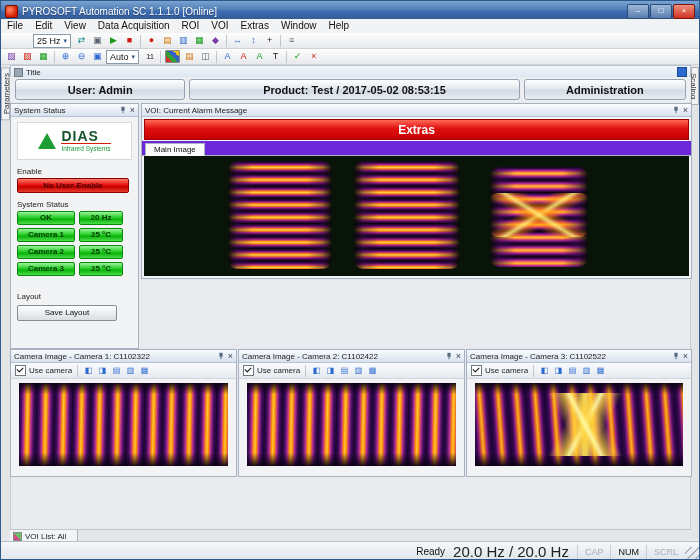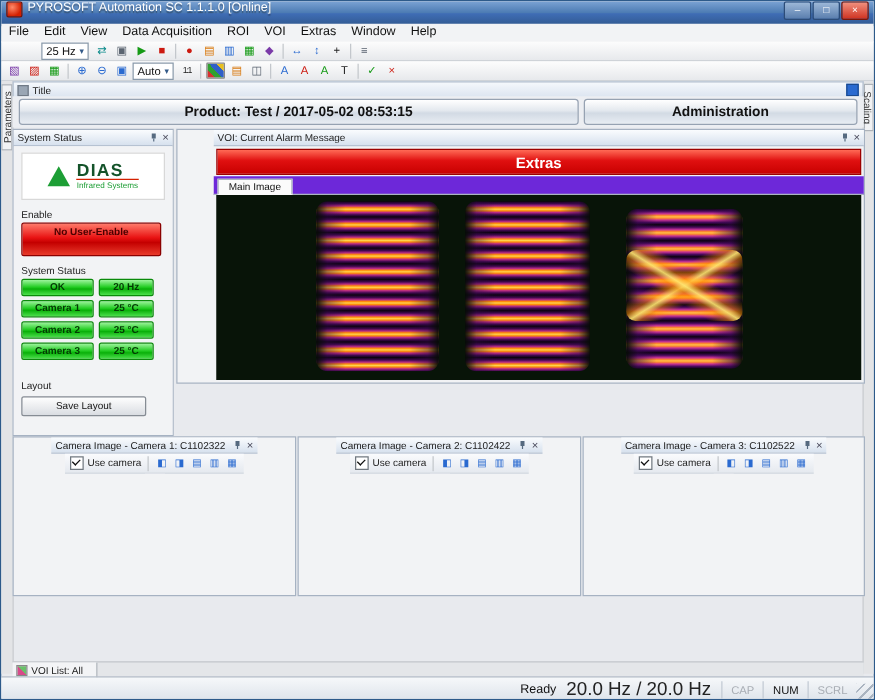--- a/index.html
+++ b/index.html
@@ -2,21 +2,21 @@
 <html style="--titlebar_blue: #3f6db5; --error_red: #e01010; --ok_green: #22cc22; --enable_red: #e81212; --accent_blue: #2a6ad0;"><head>
 <meta charset="utf-8">
 <style>
   html,body{margin:0;padding:0;background:#555;}
   #app{position:relative;width:700px;height:560px;font-family:"Liberation Sans",sans-serif;
        background:#e8eaee;border:1px solid #2d5a8a;box-sizing:border-box;overflow:hidden;
        -webkit-user-select:none;user-select:none;}
   
   .titlebar{position:absolute;left:0;top:0;right:0;height:20px;
     background:linear-gradient(180deg,#7ba3d4 0%,#4d7cb4 45%,var(--titlebar_blue) 50%,#30588e 100%);
-    display:flex;padding:0 4px;gap:4px;color:#fff;font-size:10px;}
+    display:flex;align-items:center;padding:0 4px;gap:4px;color:#fff;font-size:10px;}
   .app-ic{width:11px;height:11px;border-radius:2px;background:radial-gradient(circle at 35% 35%,#ff8a6a,#d42000 70%);border:1px solid #7a1000;flex:0 0 auto;}
   .title-text{flex:1;text-shadow:0 1px 1px rgba(0,0,0,.4);white-space:nowrap;overflow:hidden;}
   .win-btns{display:flex;gap:1px;}
   .wbtn{width:20px;height:13px;font-size:8px;line-height:12px;text-align:center;color:#fff;
     background:linear-gradient(#9db8d8,#5a7eae);border:1px solid #2c4c78;border-radius:2px;}
   .wclose{background:linear-gradient(#f0907e,#cf3322);border-color:#7c1608;}
   
   .menubar{position:absolute;left:0;top:18px;right:0;height:14px;background:#f2f3f5;
     border-bottom:1px solid #d9dce0;display:flex;align-items:center;font-size:10px;color:#111;}
   .menu-item{padding:0 6px;height:100%;line-height:14px;}
@@ -61,53 +61,53 @@
   .ph-close{font-size:9px;line-height:9px;color:#445;}
   .pin-svg{display:block;}
   
   .panel-sys{left:9px;top:102px;width:129px;height:246px;}
   .sys-body{flex:1;padding:5px 6px;background:#f2f3f5;}
   .logo-box{background:#fff;border:1px solid #d8d8d8;height:36px;display:flex;align-items:center;justify-content:center;gap:5px;}
   .logo-tri{width:0;height:0;border-left:9px solid transparent;border-right:9px solid transparent;border-bottom:16px solid #1d9e35;}
   .logo-txt .brand{font-weight:bold;font-size:14px;letter-spacing:1px;color:#14532a;line-height:13px;}
   .logo-txt .sub{font-size:6.5px;color:#1d9e35;border-top:1px solid #d42000;padding-top:1px;}
   .sys-label{font-size:8px;color:#222;margin:7px 0 2px;}
-  .enable-btn{width:112px;height:27px;box-sizing:border-box;border:1px solid #8a0000;border-radius:2px;
+  .enable-btn{width:112px;height:15px;box-sizing:border-box;border:1px solid #8a0000;border-radius:2px;
     background:linear-gradient(#ff7a6a,var(--enable_red) 45%,#c40000 60%,#e83a2a);
     color:#4a0000;font-weight:bold;font-size:8px;text-align:center;line-height:13px;}
   .g-row{display:flex;gap:4px;margin-bottom:3px;}
   .g-btn{height:14px;box-sizing:border-box;border:1px solid #0a8a0a;border-radius:2px;
     background:linear-gradient(#9cf49c,var(--ok_green) 48%,#0ab00a 60%,#4ce04c);
     color:#033a03;font-weight:bold;font-size:8px;text-align:center;line-height:12px;}
   .g-left{width:58px;} .g-right{width:44px;}
   .save-btn{width:100px;height:16px;box-sizing:border-box;border:1px solid #868c94;border-radius:2px;
     background:linear-gradient(#fefefe,#dadde2);font-size:8px;color:#111;text-align:center;line-height:14px;margin-top:4px;}
   
-  .panel-voi{left:140px;top:102px;width:551px;height:204px;padding-left:29px;}
+  .panel-voi{left:140px;top:102px;width:551px;height:176px;}
   .error-bar{margin:2px 2px 1px;height:19px;flex:0 0 19px;border:1px solid #9c0000;
     background:linear-gradient(#ff6a56,var(--error_red) 45%,#c80000);
     color:#fff;font-weight:bold;font-size:12px;display:flex;align-items:center;justify-content:center;}
   .tabstrip{height:14px;flex:0 0 14px;display:flex;align-items:flex-end;padding-left:3px;background:#6d28d9;border-bottom:1px solid #aab4c0;}
   .tab-active{background:#fbfbfb;border:1px solid #aab4c0;border-bottom:1px solid #fbfbfb;
     font-size:8px;padding:1px 8px;color:#111;margin-bottom:-1px;}
   .main-img{flex:1;margin:0 2px 2px;background:#081408;position:relative;overflow:hidden;}
   .coil{position:absolute;top:5px;bottom:7px;border-radius:9px;
     background:
       linear-gradient(90deg, rgba(6,12,6,0.97) 0%, rgba(44,8,62,0.45) 9%, rgba(0,0,0,0) 24%, rgba(0,0,0,0) 76%, rgba(44,8,62,0.45) 91%, rgba(6,12,6,0.97) 100%),
       repeating-linear-gradient(180deg,#0c0310 0px,#40094f 2px,#b82a86 3.8px,#ff8c0a 5.2px,#ffd24a 6.4px,#ff8c0a 7.6px,#b82a86 9px,#40094f 10.8px,#0c0310 12.5px);}
   .coil1{left:15.5%;width:19%;} .coil2{left:38.5%;width:19.5%;} .coil3{left:63.5%;width:18%;top:11px;bottom:9px;}
   .coil3{background:
       linear-gradient(90deg, rgba(6,12,6,0.97) 0%, rgba(50,8,70,0.55) 10%, rgba(0,0,0,0) 26%, rgba(0,0,0,0) 74%, rgba(50,8,70,0.55) 90%, rgba(6,12,6,0.97) 100%),
       repeating-linear-gradient(180deg,#0c0310 0px,#46095a 2px,#c83296 4px,#ff8c2a 5.5px,#ffc04a 6.5px,#ff8c2a 7.5px,#c83296 9px,#46095a 11px,#0c0310 12.8px);}
   .hot-x{position:absolute;left:0;right:0;top:26%;bottom:30%;border-radius:8px;
     background:
       linear-gradient(32deg, rgba(0,0,0,0) 36%, rgba(255,140,0,0.5) 45%, rgba(255,230,110,0.9) 50%, rgba(255,140,0,0.5) 55%, rgba(0,0,0,0) 64%),
       linear-gradient(148deg, rgba(0,0,0,0) 36%, rgba(255,140,0,0.5) 45%, rgba(255,230,110,0.9) 50%, rgba(255,140,0,0.5) 55%, rgba(0,0,0,0) 64%);}
   
-  .cam-panel{top:348px;height:128px;align-items:center;}
+  .cam-panel{top:348px;height:128px;}
   .cam1{left:9px;width:227px;} .cam2{left:237px;width:227px;} .cam3{left:465px;width:226px;}
   .cam-toolbar{height:15px;flex:0 0 15px;display:flex;align-items:center;gap:3px;padding:0 4px;
     background:linear-gradient(#fafbfd,#e5e9ef);border-bottom:1px solid #d0d6de;}
   .checkbox{width:9px;height:9px;background:#fff;border:1px solid #707880;position:relative;}
   .checkbox::after{content:"";position:absolute;left:1px;top:1px;width:5px;height:3px;
     border-left:1.5px solid #101010;border-bottom:1.5px solid #101010;transform:rotate(-45deg);}
   .cam-lbl{font-size:8px;color:#222;}
   .cam-ic{color:var(--accent_blue);font-size:8px;width:11px;text-align:center;}
   .cam-body{flex:1;background:#f2f3f5;padding:4px 8px 10px;box-sizing:border-box;}
   .cam-img{position:relative;width:100%;height:100%;background-color:#130425;overflow:hidden;
@@ -223,20 +223,21 @@
   </div>
 
   <div class="title-panel">
     <span class="tp-ic"></span>
     <span>Title</span>
     <span class="tp-spacer"></span>
     <span class="tp-dock"></span>
   </div>
 
   <div class="btn-row">
+    <div class="hdr-btn hb-user">User: Admin</div>
     <div class="hdr-btn hb-prod">Product: Test / 2017-05-02 08:53:15</div>
     <div class="hdr-btn hb-admin">Administration</div>
   </div>
 
   <div class="panel panel-sys">
     <div class="panel-hdr">
       <span>System Status</span>
       <span class="ph-spacer"></span>
       <svg class="pin-svg" width="8" height="8" viewBox="0 0 10 10">
           <rect x="3" y="1" width="4" height="5" fill="#566a80"></rect>

